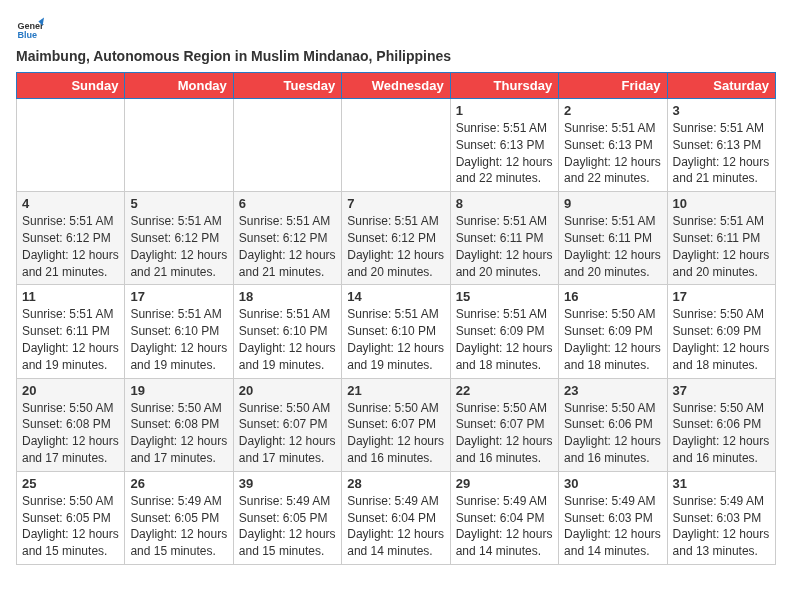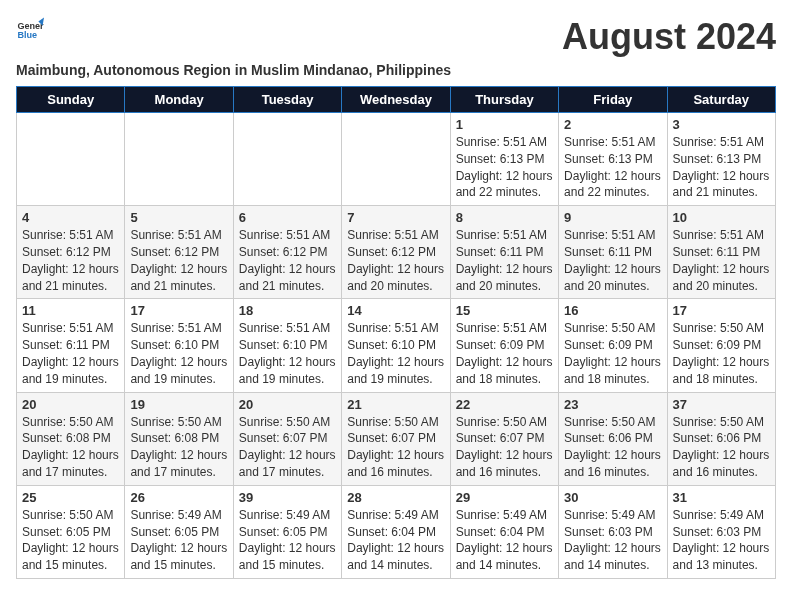--- a/index.html
+++ b/index.html
@@ -37,23 +37,23 @@
       color: #333;
       font-weight: bold;
       margin-bottom: 8px;
     }
     table {
       width: 100%;
       border-collapse: collapse;
       table-layout: fixed;
     }
     thead th {
-      background-color: #0f172a;
+      background-color: #ef4444;
       color: #fff;
-      text-align: center;
+      text-align: right;
       padding: 5px 6px;
       font-size: 13px;
       font-weight: bold;
       border: 1px solid #2778c4;
     }
     tbody td {
       border: 1px solid #ccc;
       vertical-align: top;
       padding: 4px 5px;
       height: 90px;
@@ -81,21 +81,20 @@
 <body>
 
 <div class="header">
   <div class="logo">
     <svg class="logo-icon" viewBox="0 0 40 40">
       <text x="2" y="18" font-size="13" font-weight="bold" fill="#333" font-family="Arial">General</text>
       <text x="2" y="32" font-size="13" font-weight="bold" fill="#2778c4" font-family="Arial">Blue</text>
       <polygon points="32,8 40,2 38,14" fill="#2778c4"></polygon>
     </svg>
   </div>
-  <div class="month-title">August 2024</div>
 </div>
 
 <div class="subtitle">Maimbung, Autonomous Region in Muslim Mindanao, Philippines</div>
 
 <table>
   <thead>
     <tr>
     <th>Sunday</th>
         <th>Monday</th>
         <th>Tuesday</th>

